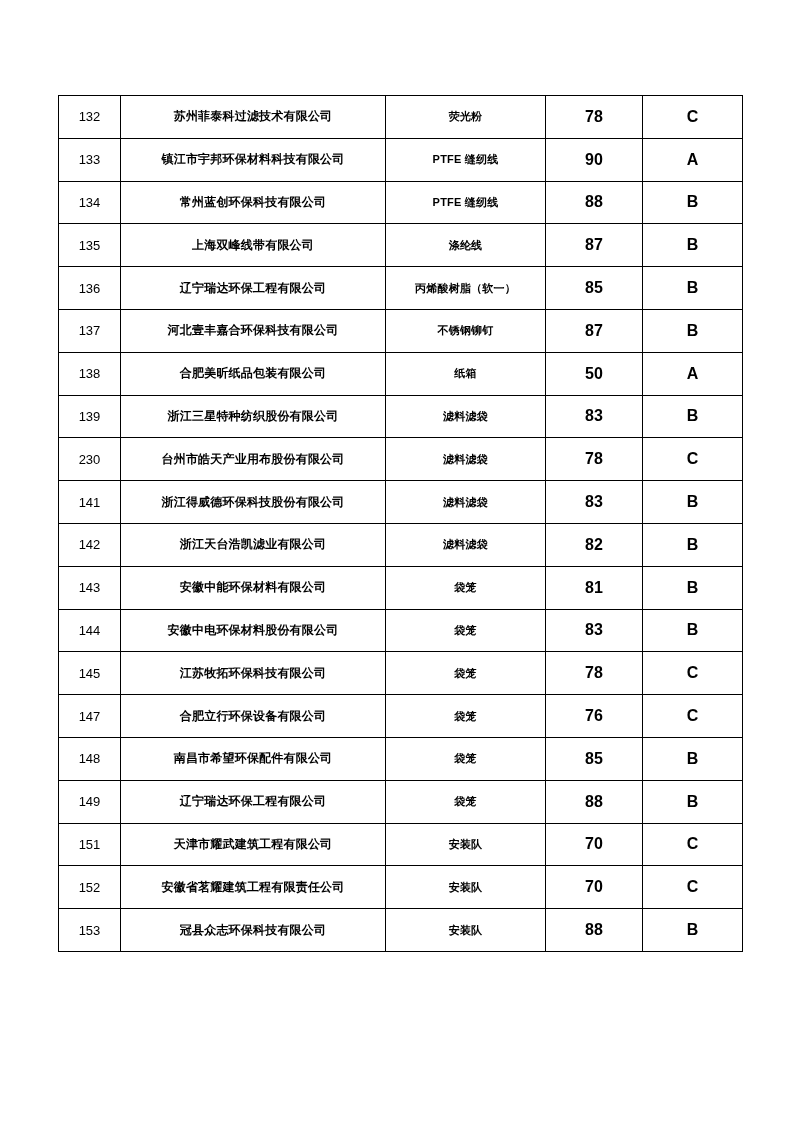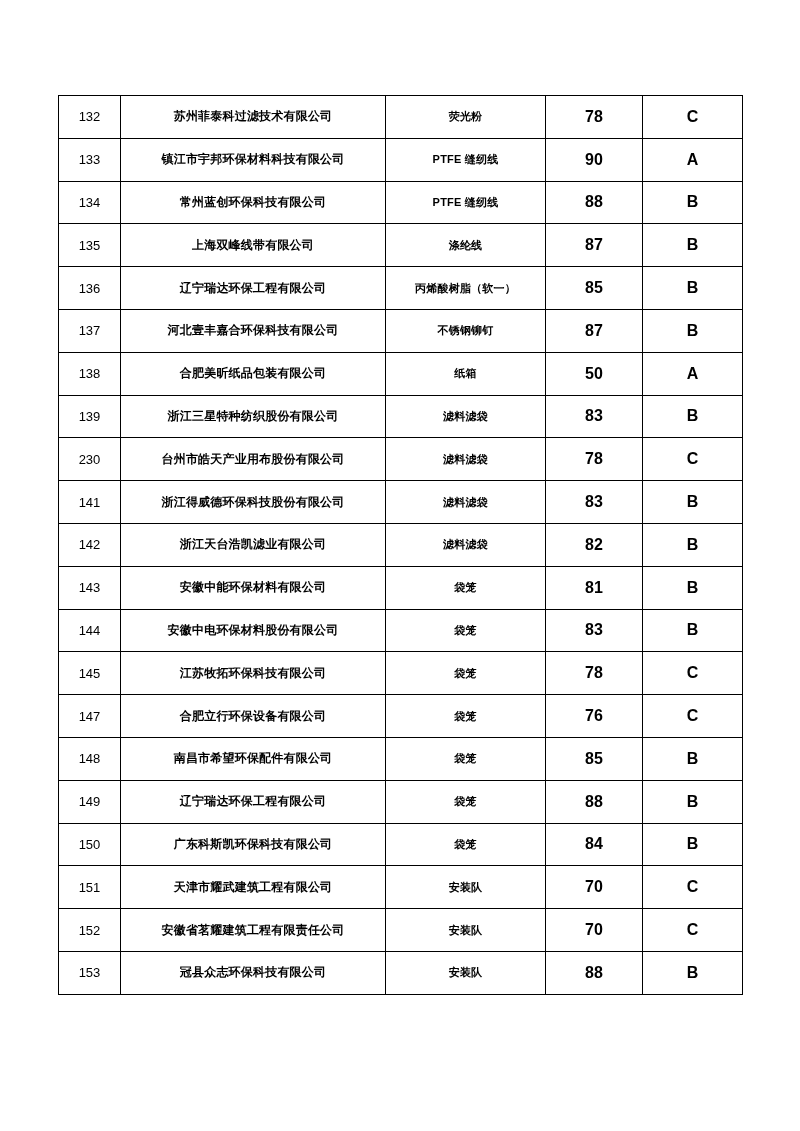--- a/index.html
+++ b/index.html
@@ -187,27 +187,20 @@
           <td class="grade">B</td>
         </tr>
         <tr>
           <td class="index">149</td>
           <td class="name">辽宁瑞达环保工程有限公司</td>
           <td class="item">袋笼</td>
           <td class="score">88</td>
           <td class="grade">B</td>
         </tr>
         <tr>
-          <td class="index">150</td>
-          <td class="name">广东科斯凯环保科技有限公司</td>
-          <td class="item">袋笼</td>
-          <td class="score">84</td>
-          <td class="grade">B</td>
-        </tr>
-        <tr>
           <td class="index">151</td>
           <td class="name">天津市耀武建筑工程有限公司</td>
           <td class="item">安装队</td>
           <td class="score">70</td>
           <td class="grade">C</td>
         </tr>
         <tr>
           <td class="index">152</td>
           <td class="name">安徽省茗耀建筑工程有限责任公司</td>
           <td class="item">安装队</td>

